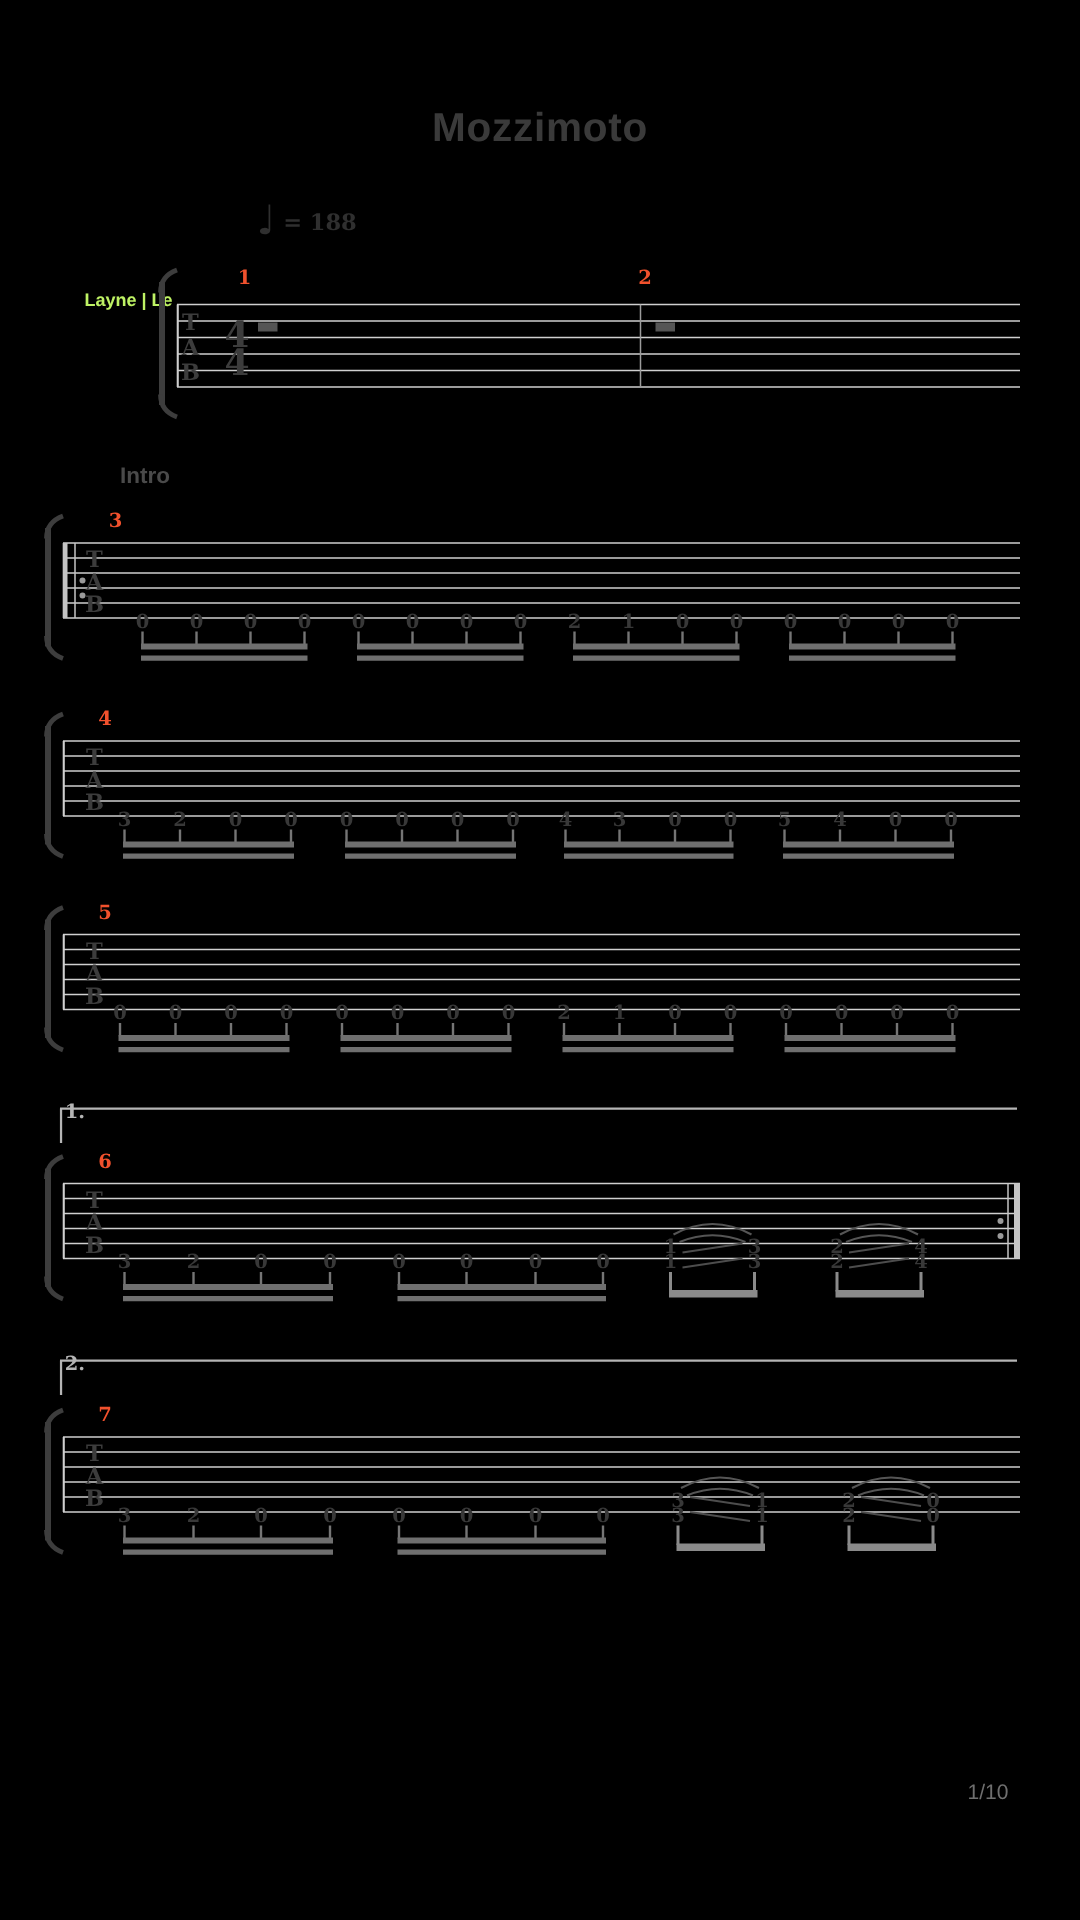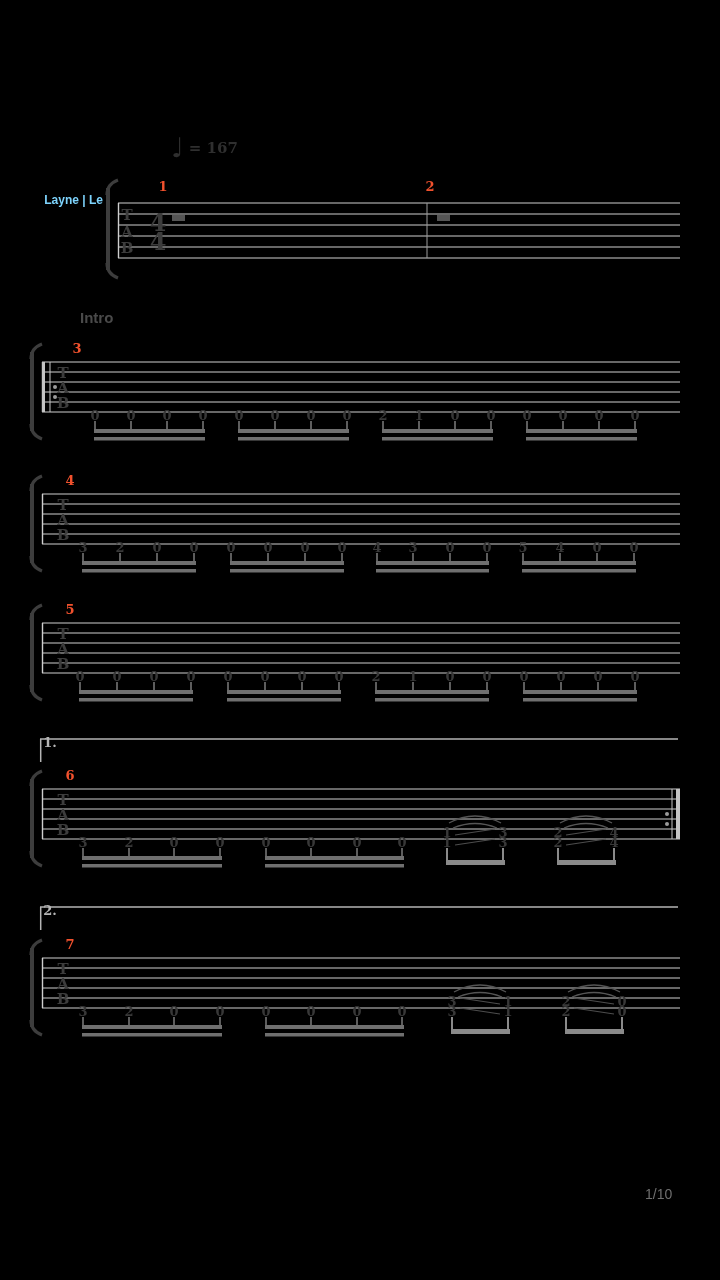--- a/index.html
+++ b/index.html
@@ -13,25 +13,26 @@
   .track-label{position:absolute;left:0;top:193px;width:103px;text-align:right;
                font-size:12px;font-weight:bold;}
   .section-label{position:absolute;left:80px;top:309px;font-size:15px;font-weight:bold;}
   .page-indicator{position:absolute;left:645px;top:1186px;font-size:14px;}
   #score{position:absolute;left:0;top:0;}
 </style>
 </head>
 <body>
 
 <div class="screen">
+  <div class="title" style="color: rgb(58, 58, 58);">Mozzimoto</div>
   <div class="tempo" style="color: rgb(47, 47, 47);">
     <span class="tempo-note">♩</span>
-    <span class="tempo-value">= 167</span>
+    <span class="tempo-value">= 188</span>
   </div>
-  <div class="track-label" style="color: #7dd3fc;">Layne | Le</div>
+  <div class="track-label" style="color: #bef264; margin-left: 12px;">Layne | Le</div>
   <div class="section-label" style="color: rgb(74, 74, 74);">Intro</div>
   <svg id="score" width="720" height="1280" viewBox="0 0 720 1280">
       <g>
         <line x1="118" y1="203" x2="680" y2="203" stroke="#cfcfcf" stroke-width="1"></line>
         <line x1="118" y1="214" x2="680" y2="214" stroke="#cfcfcf" stroke-width="1"></line>
         <line x1="118" y1="225" x2="680" y2="225" stroke="#cfcfcf" stroke-width="1"></line>
         <line x1="118" y1="236" x2="680" y2="236" stroke="#cfcfcf" stroke-width="1"></line>
         <line x1="118" y1="247" x2="680" y2="247" stroke="#cfcfcf" stroke-width="1"></line>
         <line x1="118" y1="258" x2="680" y2="258" stroke="#cfcfcf" stroke-width="1"></line>
         <line x1="118.5" y1="203" x2="118.5" y2="258" stroke="#cfcfcf" stroke-width="1.4"></line>

